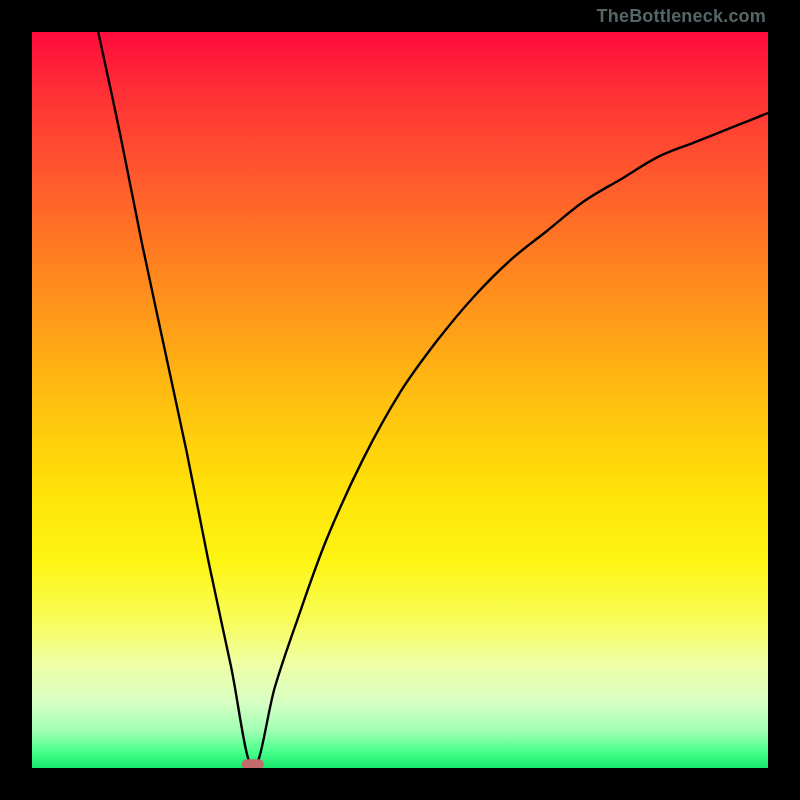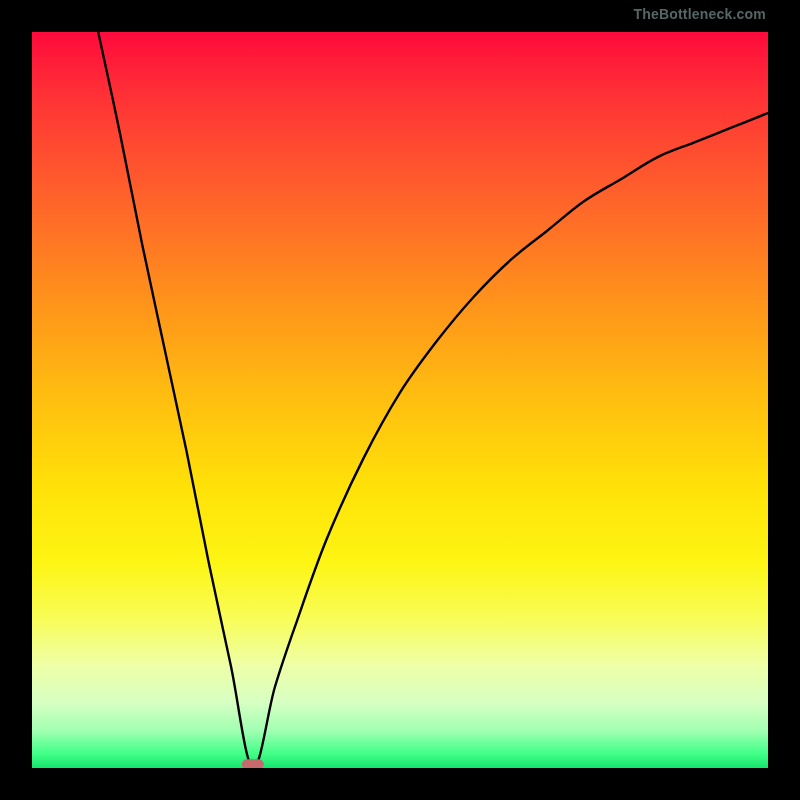--- a/index.html
+++ b/index.html
@@ -51,21 +51,21 @@
     left: 0; top: 0;
     width: 736px;
     height: 736px;
     overflow: visible;
   }
   .watermark {
     position: absolute;
     right: 34px;
     top: 6px;
     color: #566;
-    font-size: 14px;
+    font-size: 18px;
     font-weight: 600;
     letter-spacing: 0.2px;
     font-family: Arial, Helvetica, sans-serif;
   }
 </style>
 </head>
 <body>
 
 <div class="frame">
 

